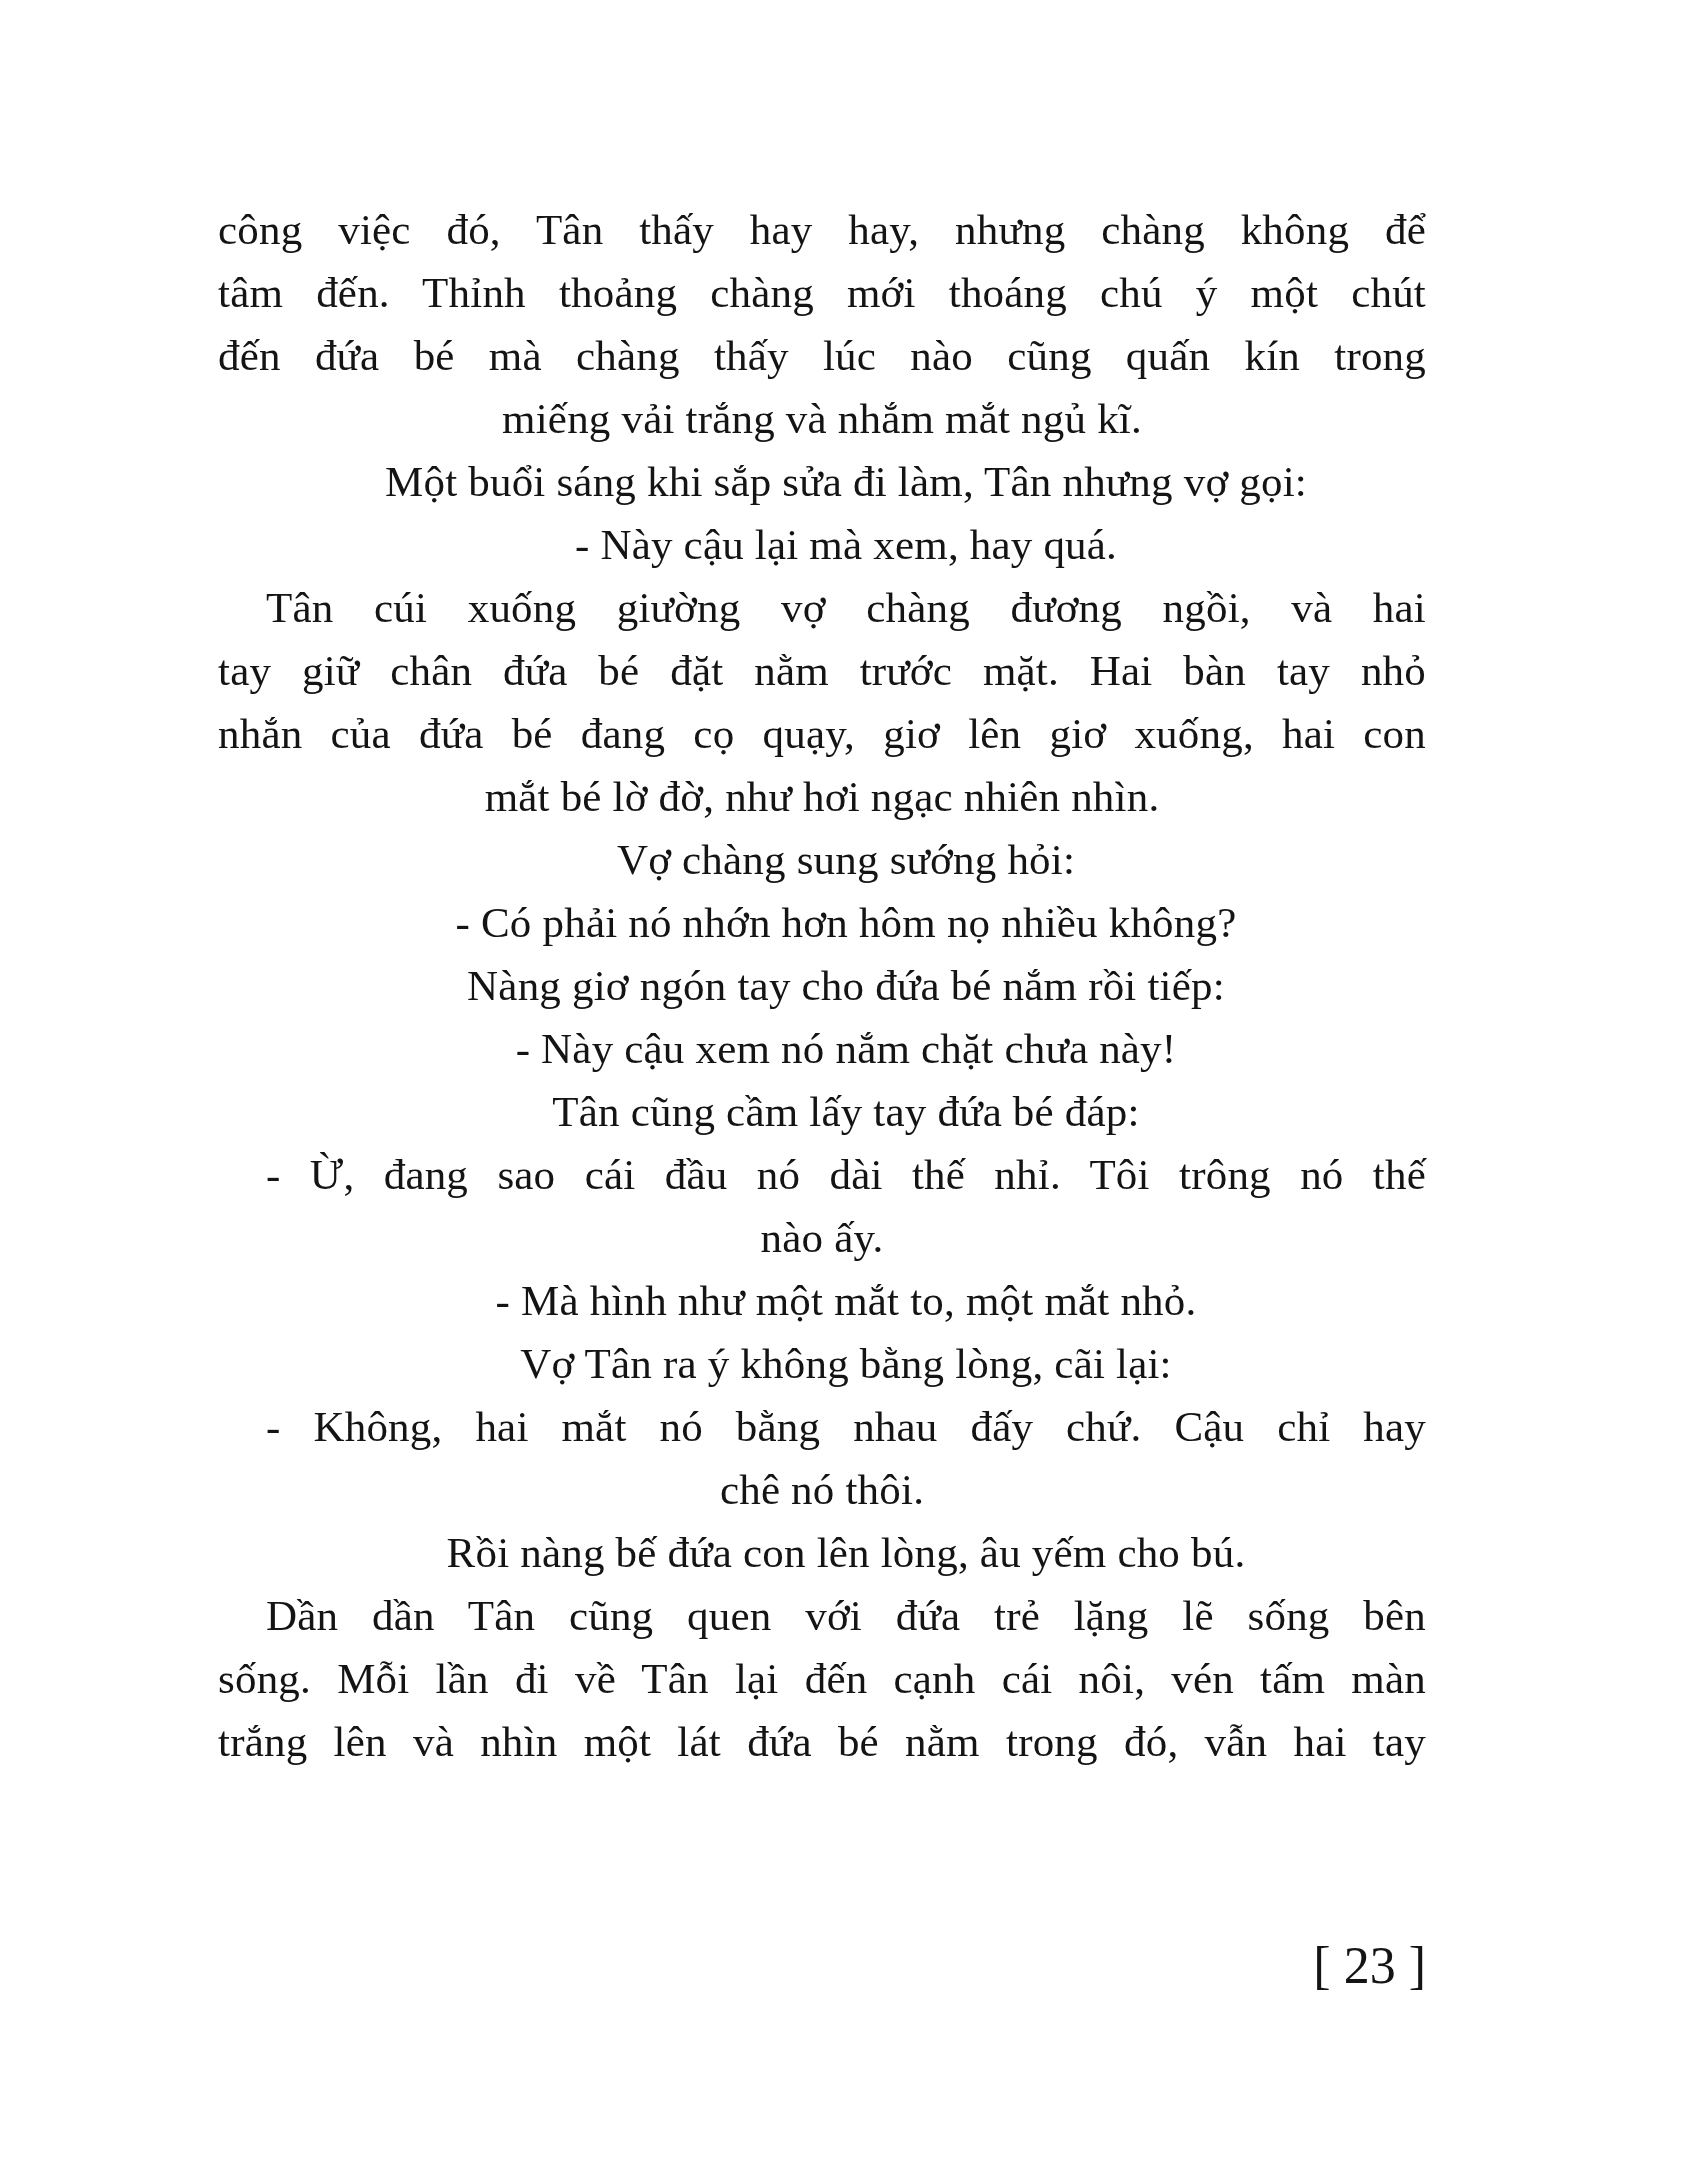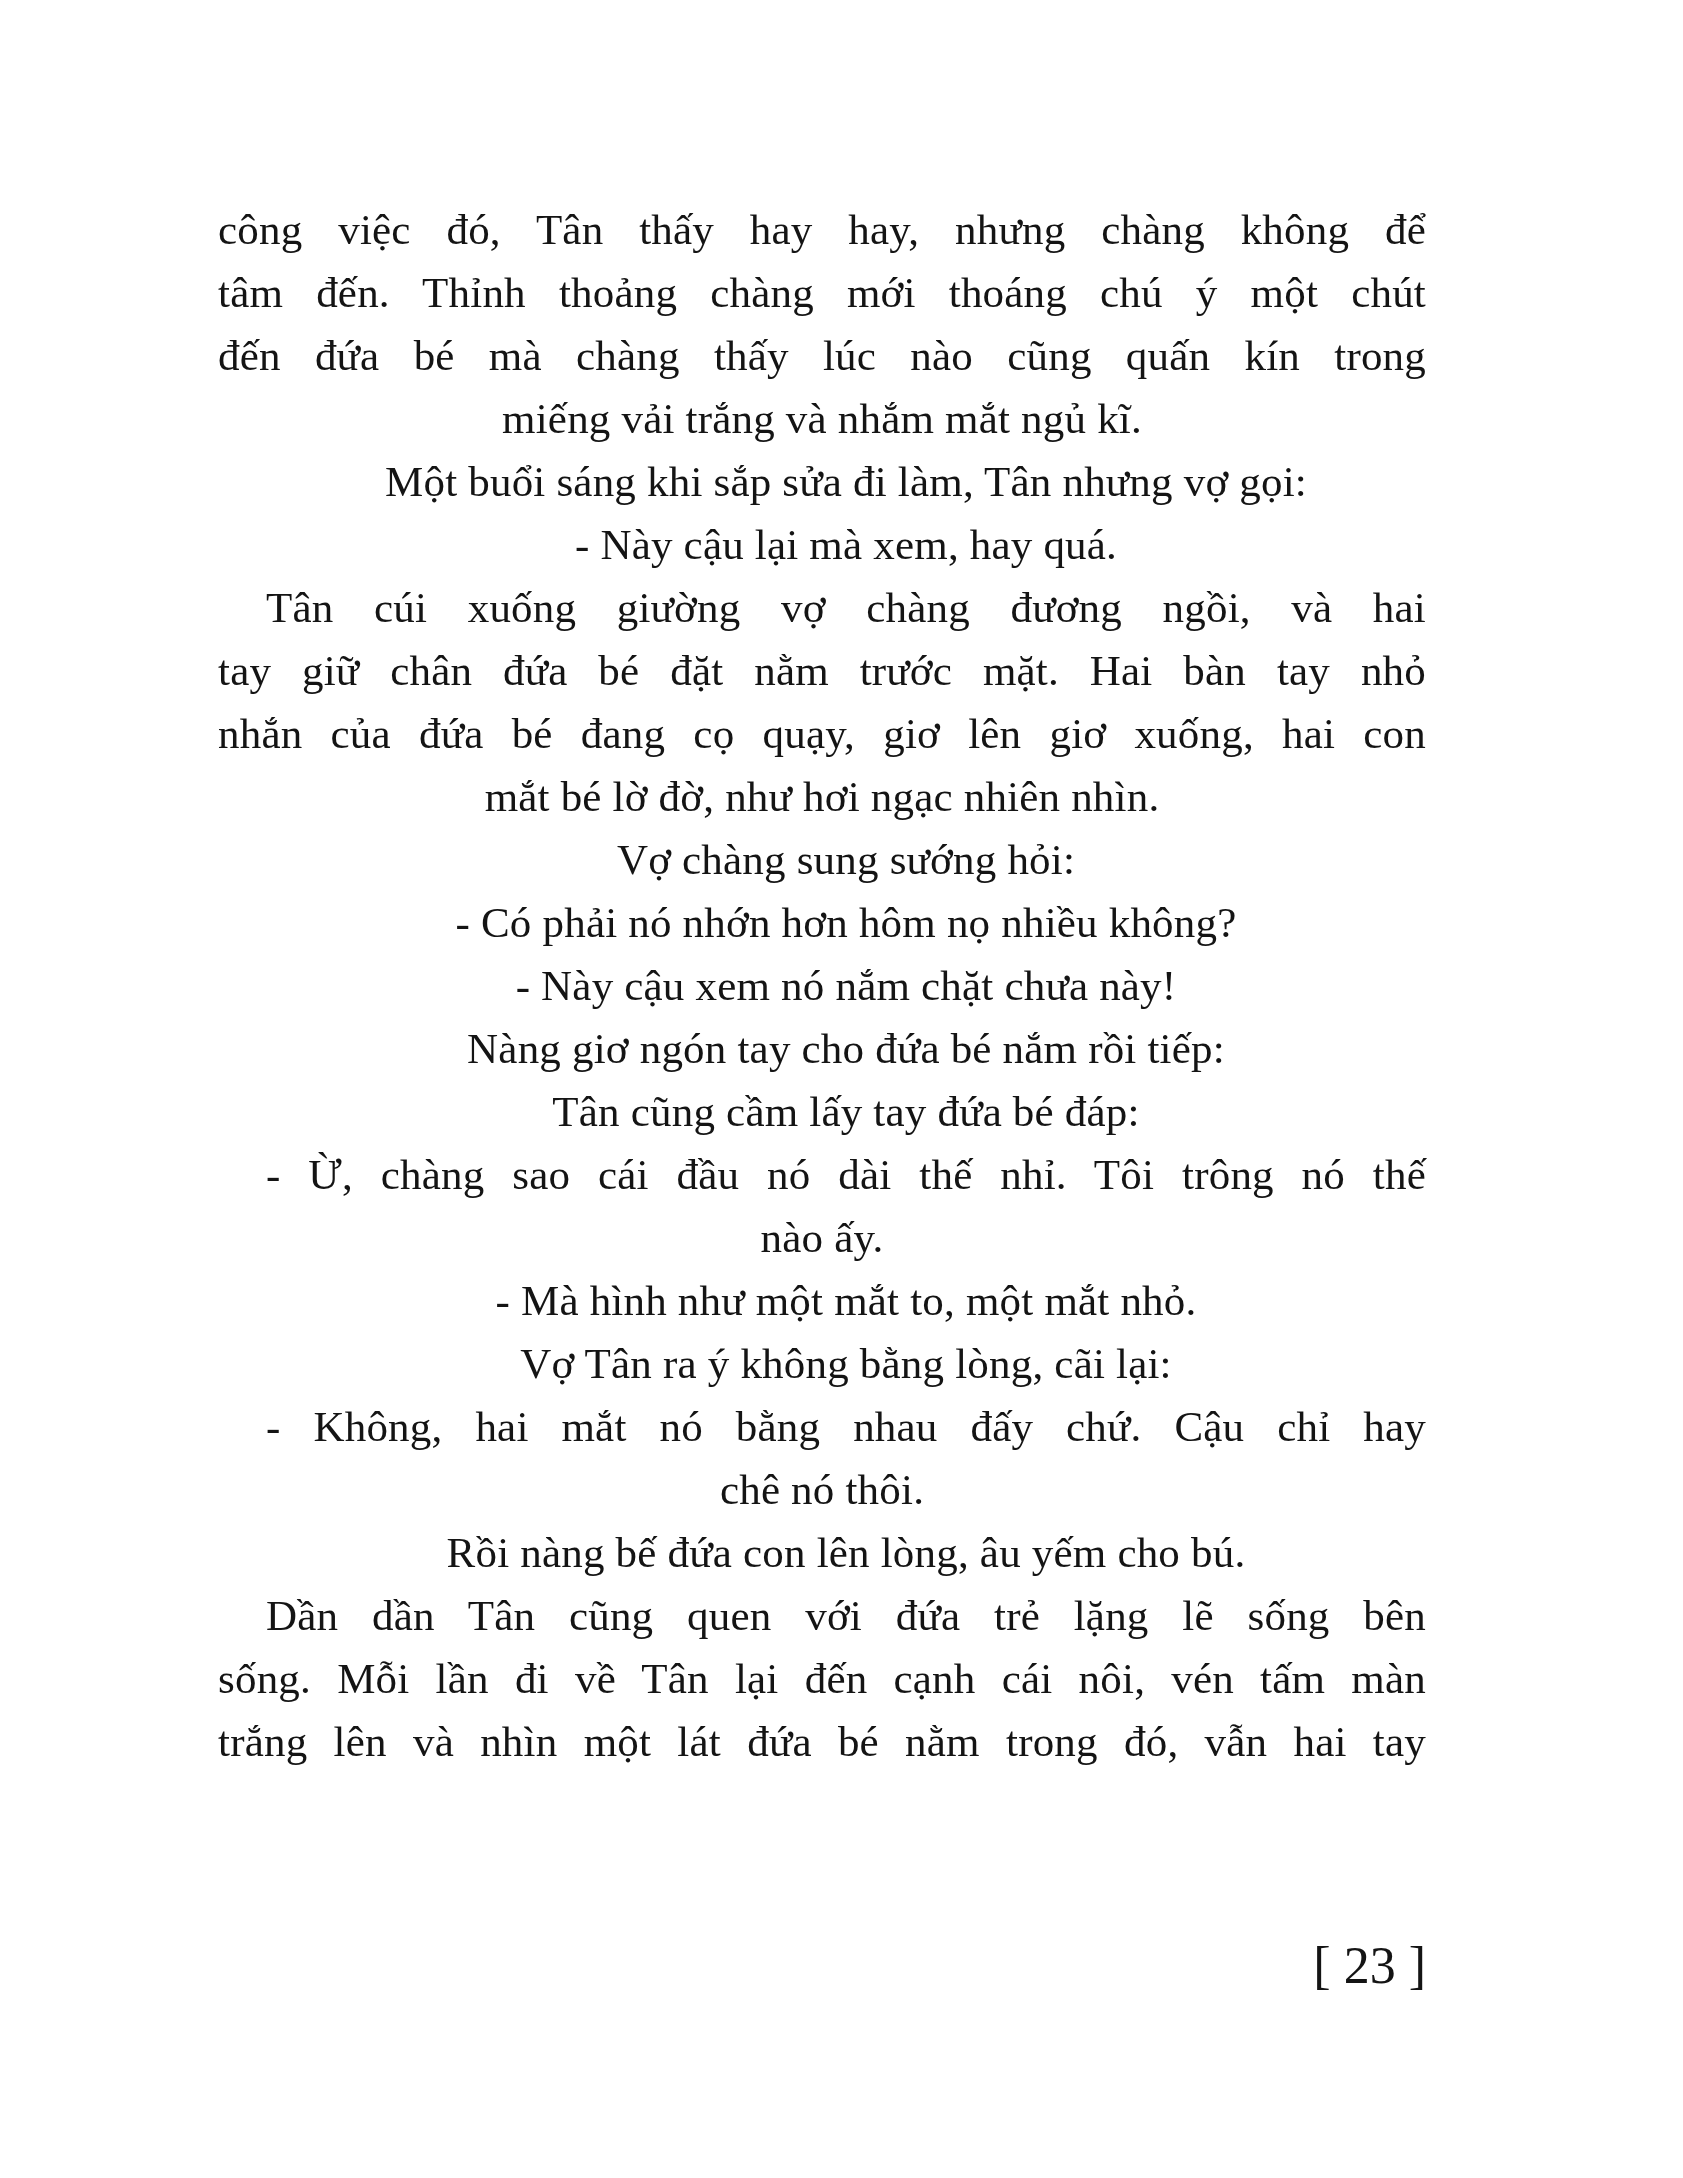--- a/index.html
+++ b/index.html
@@ -69,27 +69,27 @@
       <div class="line justify">tay giữ chân đứa bé đặt nằm trước mặt. Hai bàn tay nhỏ</div>
 
       <div class="line justify">nhắn của đứa bé đang cọ quạy, giơ lên giơ xuống, hai con</div>
 
       <div class="line">mắt bé lờ đờ, như hơi ngạc nhiên nhìn.</div>
 
       <div class="line indent">Vợ chàng sung sướng hỏi:</div>
 
       <div class="line indent">- Có phải nó nhớn hơn hôm nọ nhiều không?</div>
 
+      <div class="line indent">Nàng giơ ngón tay cho đứa bé nắm rồi tiếp:</div>
+
       <div class="line indent">- Này cậu xem nó nắm chặt chưa này!</div>
-
-      <div class="line indent">Nàng giơ ngón tay cho đứa bé nắm rồi tiếp:</div>
 
       <div class="line indent">Tân cũng cầm lấy tay đứa bé đáp:</div>
 
-      <div class="line indent justify">- Ừ, chàng sao cái đầu nó dài thế nhỉ. Tôi trông nó thế</div>
+      <div class="line indent justify">- Ừ, đang sao cái đầu nó dài thế nhỉ. Tôi trông nó thế</div>
 
       <div class="line">nào ấy.</div>
 
 
       <div class="line indent">- Mà hình như một mắt to, một mắt nhỏ.</div>
 
       <div class="line indent">Vợ Tân ra ý không bằng lòng, cãi lại:</div>
 
       <div class="line indent justify">- Không, hai mắt nó bằng nhau đấy chứ. Cậu chỉ hay</div>
 

